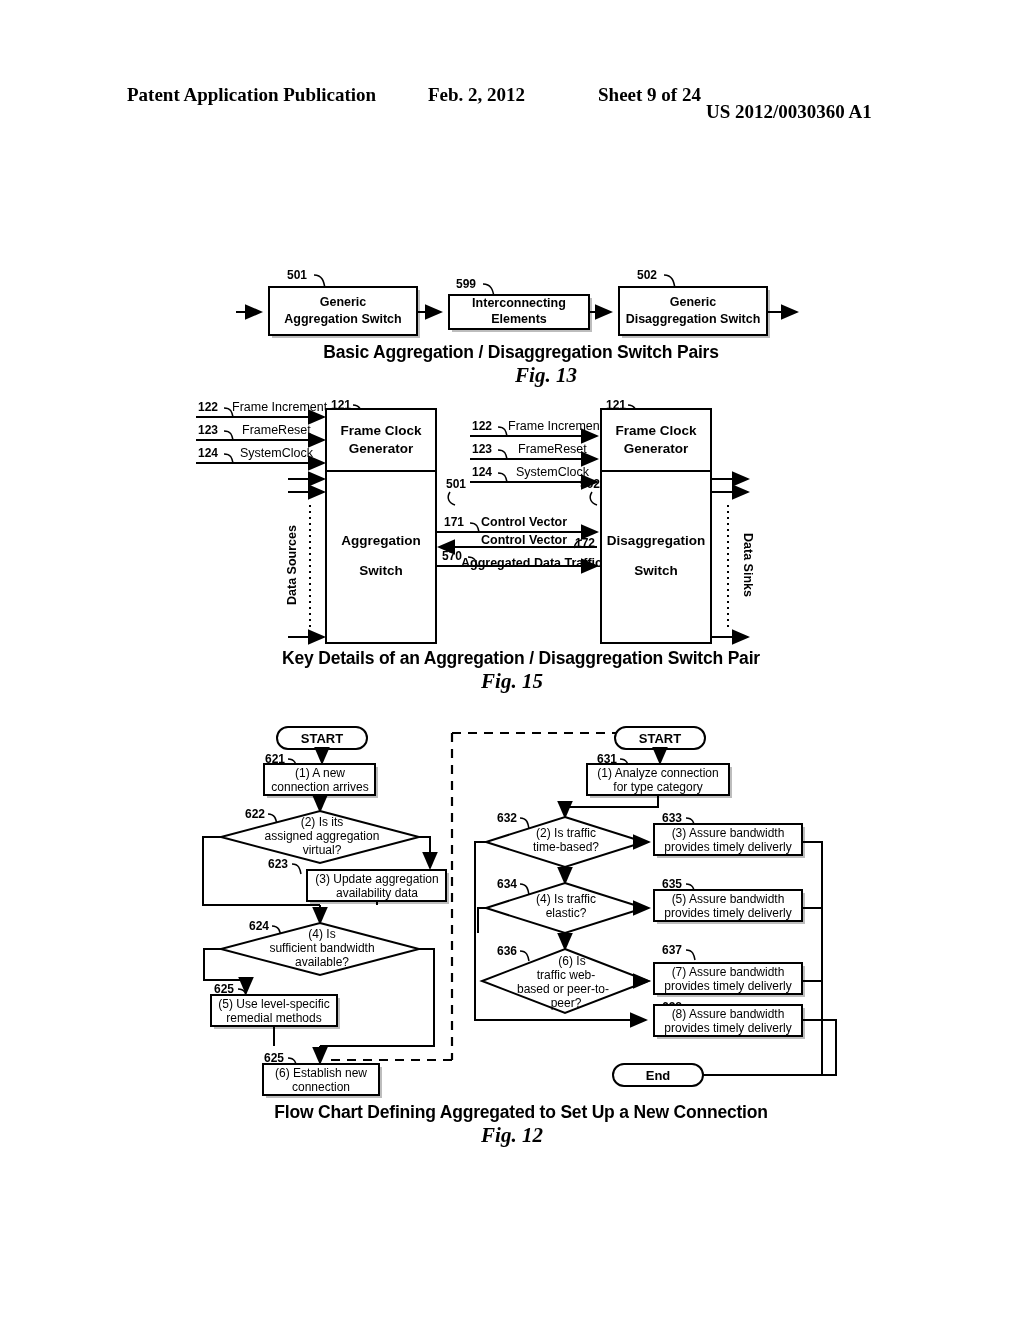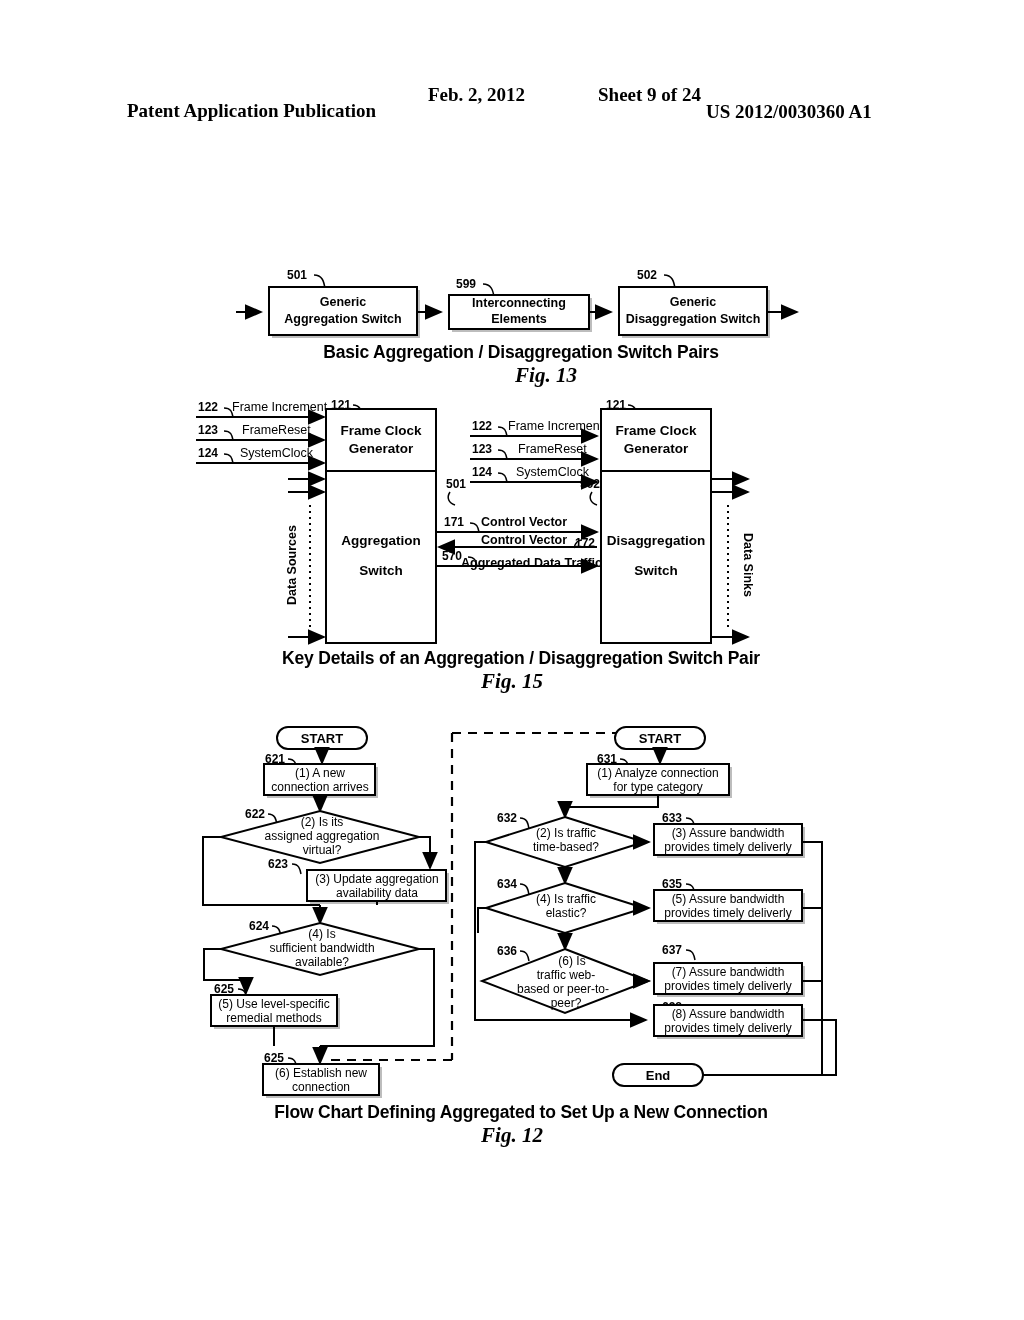--- a/index.html
+++ b/index.html
@@ -22,21 +22,21 @@
     position: absolute;
     top: 84px;
     left: 0;
     width: 1024px;
     height: 30px;
     font-family: "Liberation Serif", serif;
     font-weight: bold;
     font-size: 19px;
     letter-spacing: 0px;
   }
-  #page-header .h-left   { position: absolute; left: 127px; top: 0; white-space: nowrap; margin-top: 16px; }
+  #page-header .h-left   { position: absolute; left: 127px; top: 0; white-space: nowrap; }
   #page-header .h-mid    { position: absolute; left: 428px; top: 0; white-space: nowrap; }
   #page-header .h-mid2   { position: absolute; left: 562px; top: 0; white-space: nowrap; margin-left: 36px; }
   #page-header .h-right  { position: absolute; left: 706px; top: 17px; white-space: nowrap; }
 
   
   .fig-canvas {
     position: absolute;
     left: 0;
     width: 1024px;
   }

